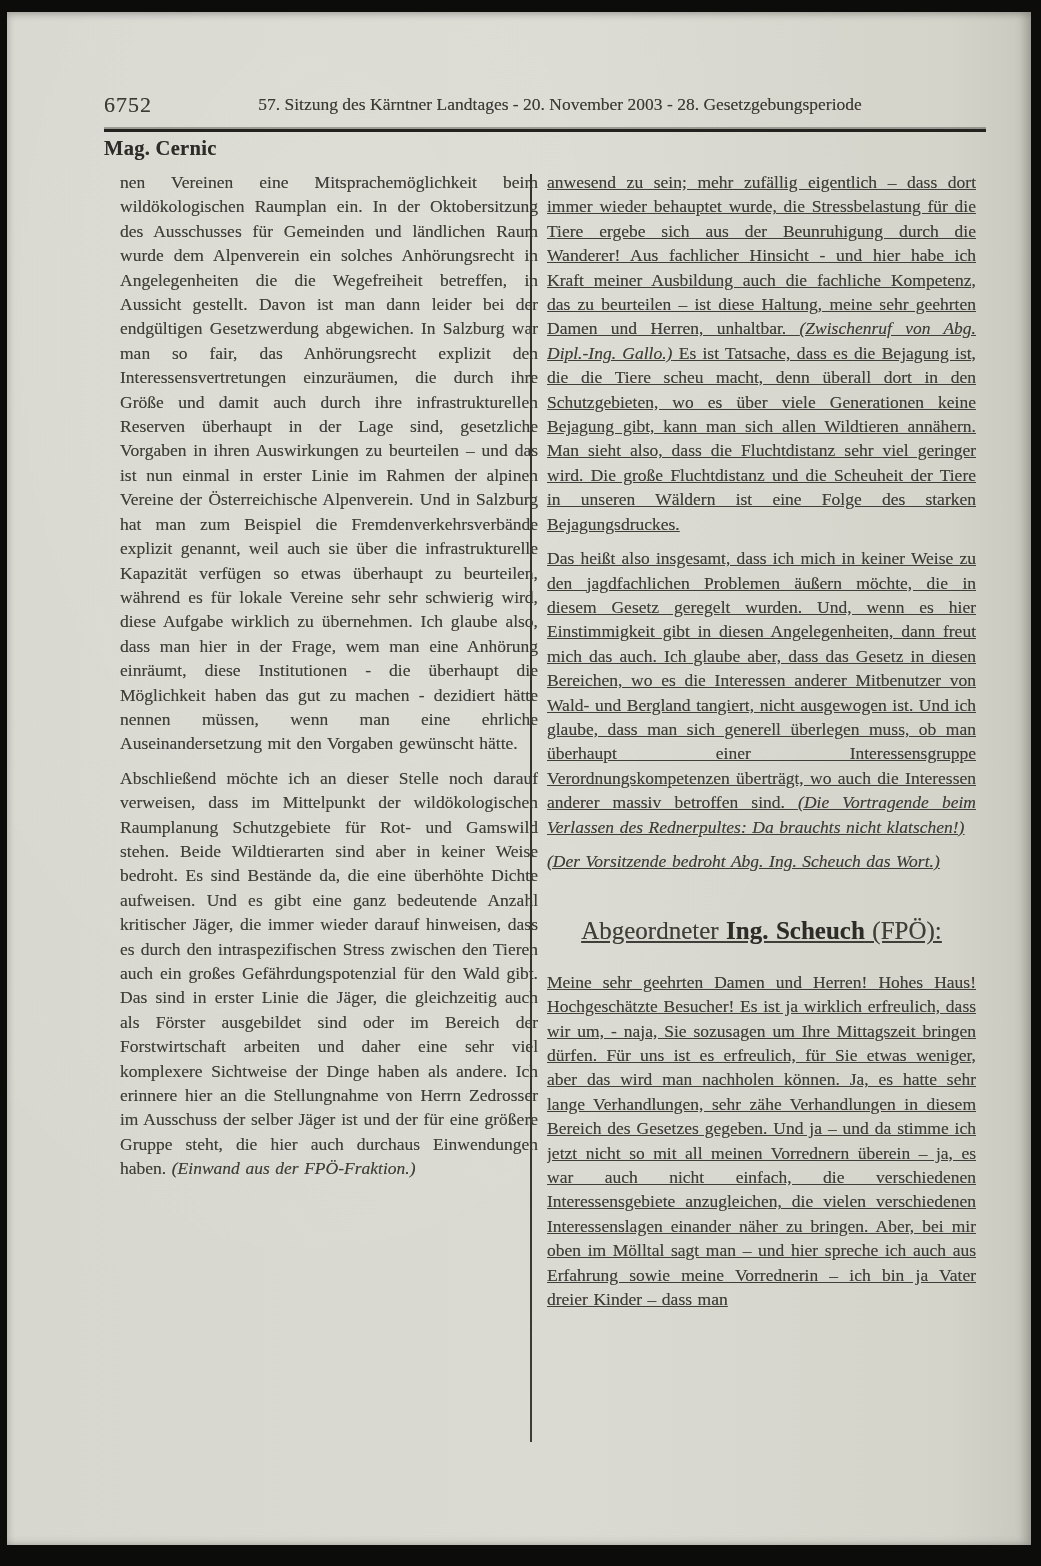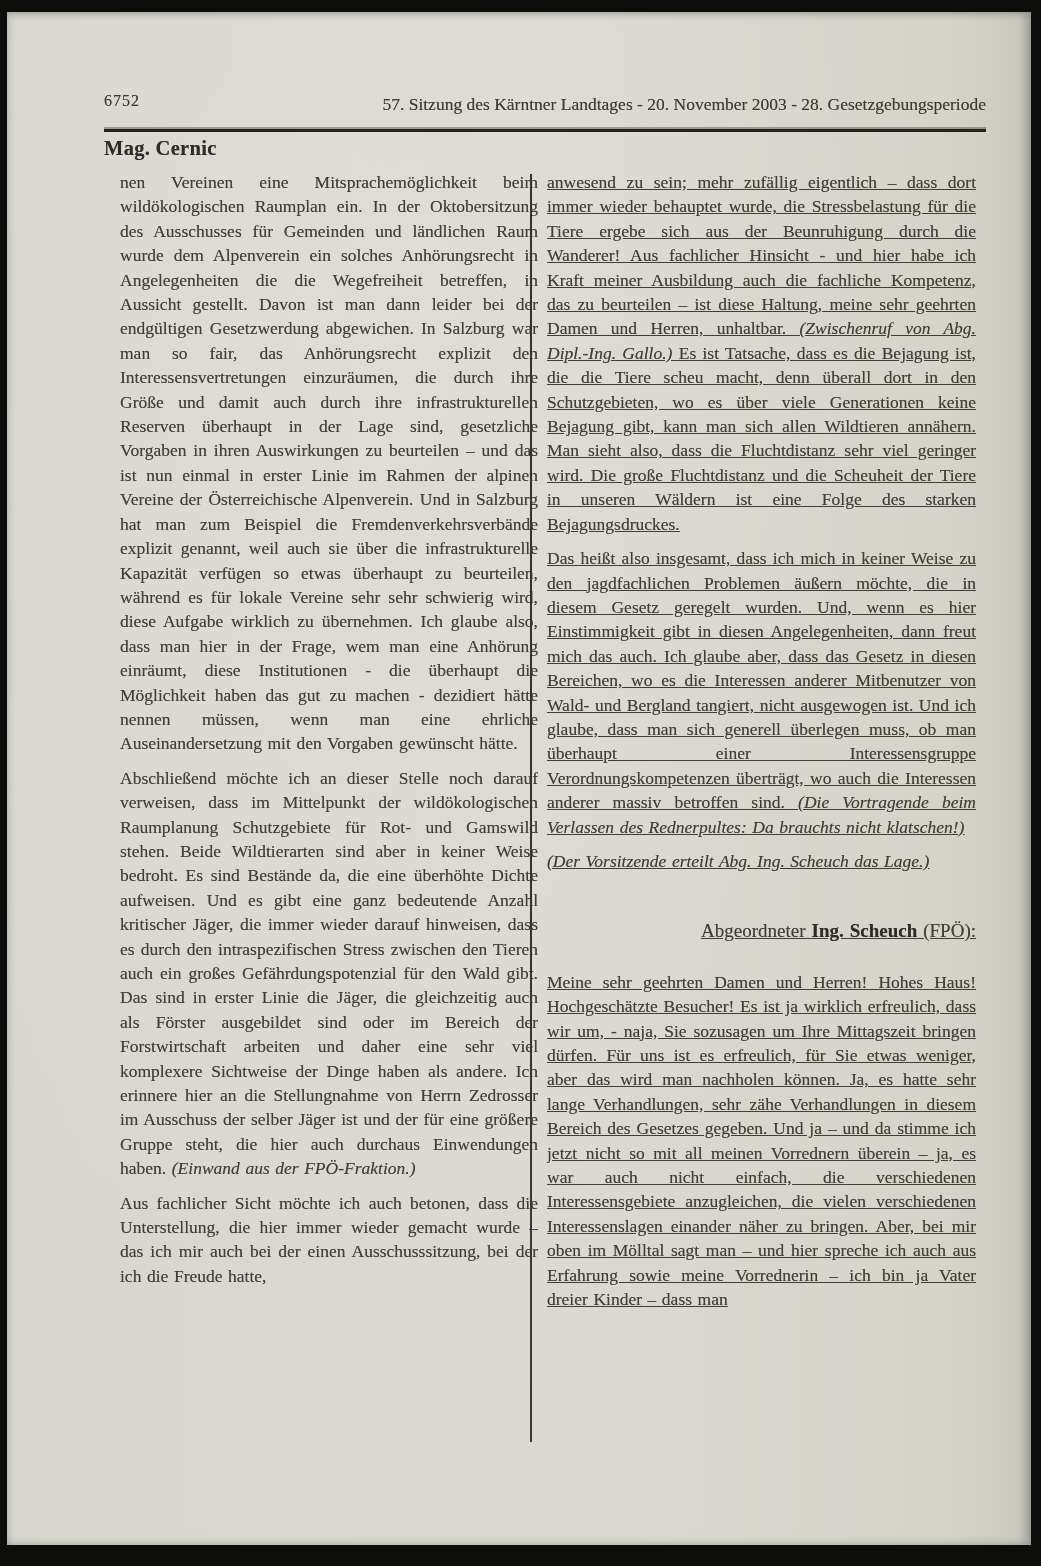--- a/index.html
+++ b/index.html
@@ -36,27 +36,27 @@
   }
   .page-header {
     position: relative;
     padding-top: 82px;
     height: 30px;
   }
   .page-number {
     position: absolute;
     left: 0;
     top: 80px;
-    font-size: 16px;
+    font-size: 22px;
     letter-spacing: 1px;
     color: #3c3a34;
   }
   .header-title {
     display: block;
-    text-align: right;
+    text-align: center;
     font-size: 17.5px;
     color: #3c3a34;
     padding-left: 30px;
   }
   .header-rule {
     margin-top: 5px;
     height: 3px;
     background: #23221e;
     box-shadow: 0 -2px 0 rgba(35,34,30,0.35);
   }
@@ -88,21 +88,21 @@
   .column-right { left: 443px; width: 429px; text-decoration: underline; }
   .column-divider {
     position: absolute;
     left: 426px;
     top: 4px;
     width: 2px;
     height: 1268px;
     background: linear-gradient(#34322d, #34322d 60%, #3d3b35);
   }
   .column p { margin: 0 0 10px 0; }
-  .column p.speaker { margin: 46px 0 26px 0; font-size: 19px; text-align: right; }
+  .column p.speaker { margin: 46px 0 26px 0; font-size: 25px; text-align: center; }
   .italic { font-style: italic; }
   .bold   { font-weight: bold; color: #2e2c27; }
   .column p, .speaker-continued, .header-title, .page-number {
     text-shadow: 0 0 0.5px rgba(64,62,56,0.55);
   }
 </style>
 </head>
 <body>
 
 <div class="page">
@@ -114,26 +114,25 @@
     </div>
 
     <div class="header-rule"></div>
 
     <div class="speaker-continued">Mag. Cernic</div>
 
     <div class="columns">
       <div class="column column-left">
           <p class="paragraph"><span>nen Vereinen eine Mitsprachemöglichkeit beim wildökologischen Raumplan ein. In der Oktobersitzung des Ausschusses für Gemeinden und ländlichen Raum wurde dem Alpenverein ein solches Anhörungsrecht in Angelegenheiten die die Wegefreiheit betreffen, in Aussicht gestellt. Davon ist man dann leider bei der endgültigen Gesetzwerdung abgewichen. In Salzburg war man so fair, das Anhörungsrecht explizit den Interessensvertretungen einzuräumen, die durch ihre Größe und damit auch durch ihre infrastrukturellen Reserven überhaupt in der Lage sind, gesetzliche Vorgaben in ihren Auswirkungen zu beurteilen – und das ist nun einmal in erster Linie im Rahmen der alpinen Vereine der Österreichische Alpenverein. Und in Salzburg hat man zum Beispiel die Fremdenverkehrsverbände explizit genannt, weil auch sie über die infrastrukturelle Kapazität verfügen so etwas überhaupt zu beurteilen, während es für lokale Vereine sehr sehr schwierig wird, diese Aufgabe wirklich zu übernehmen. Ich glaube also, dass man hier in der Frage, wem man eine Anhörung einräumt, diese Institutionen - die überhaupt die Möglichkeit haben das gut zu machen - dezidiert hätte nennen müssen, wenn man eine ehrliche Auseinandersetzung mit den Vorgaben gewünscht hätte.</span></p>
           <p class="paragraph"><span>Abschließend möchte ich an dieser Stelle noch darauf verweisen, dass im Mittelpunkt der wildökologischen Raumplanung Schutzgebiete für Rot- und Gamswild stehen. Beide Wildtierarten sind aber in keiner Weise bedroht. Es sind Bestände da, die eine überhöhte Dichte aufweisen. Und es gibt eine ganz bedeutende Anzahl kritischer Jäger, die immer wieder darauf hinweisen, dass es durch den intraspezifischen Stress zwischen den Tieren auch ein großes Gefährdungspotenzial für den Wald gibt. Das sind in erster Linie die Jäger, die gleichzeitig auch als Förster ausgebildet sind oder im Bereich der Forstwirtschaft arbeiten und daher eine sehr viel komplexere Sichtweise der Dinge haben als andere. Ich erinnere hier an die Stellungnahme von Herrn Zedrosser im Ausschuss der selber Jäger ist und der für eine größere Gruppe steht, die hier auch durchaus Einwendungen haben. </span><span class="italic">(Einwand aus der FPÖ-Fraktion.)</span></p>
-          <p class="paragraph"><span>Aus fachlicher Sicht möchte ich auch betonen, dass die Unterstellung, die hier immer wieder gemacht wurde – das ich mir auch bei der einen Ausschusssitzung, bei der ich die Freude hatte,</span></p>
         </div>
       <div class="column-divider"></div>
       <div class="column column-right">
           <p class="paragraph"><span>anwesend zu sein; mehr zufällig eigentlich – dass dort immer wieder behauptet wurde, die Stressbelastung für die Tiere ergebe sich aus der Beunruhigung durch die Wanderer! Aus fachlicher Hinsicht - und hier habe ich Kraft meiner Ausbildung auch die fachliche Kompetenz, das zu beurteilen – ist diese Haltung, meine sehr geehrten Damen und Herren, unhaltbar. </span><span class="italic">(Zwischenruf von Abg. Dipl.-Ing. Gallo.)</span><span> Es ist Tatsache, dass es die Bejagung ist, die die Tiere scheu macht, denn überall dort in den Schutzgebieten, wo es über viele Generationen keine Bejagung gibt, kann man sich allen Wildtieren annähern. Man sieht also, dass die Fluchtdistanz sehr viel geringer wird. Die große Fluchtdistanz und die Scheuheit der Tiere in unseren Wäldern ist eine Folge des starken Bejagungsdruckes.</span></p>
           <p class="paragraph"><span>Das heißt also insgesamt, dass ich mich in keiner Weise zu den jagdfachlichen Problemen äußern möchte, die in diesem Gesetz geregelt wurden. Und, wenn es hier Einstimmigkeit gibt in diesen Angelegenheiten, dann freut mich das auch. Ich glaube aber, dass das Gesetz in diesen Bereichen, wo es die Interessen anderer Mitbenutzer von Wald- und Bergland tangiert, nicht ausgewogen ist. Und ich glaube, dass man sich generell überlegen muss, ob man überhaupt einer Interessensgruppe Verordnungskompetenzen überträgt, wo auch die Interessen anderer massiv betroffen sind. </span><span class="italic">(Die Vortragende beim Verlassen des Rednerpultes: Da brauchts nicht klatschen!)</span></p>
-          <p class="paragraph"><span class="italic">(Der Vorsitzende erteilt Abg. Ing. Scheuch das Lage.)</span></p>
+          <p class="paragraph"><span class="italic">(Der Vorsitzende bedroht Abg. Ing. Scheuch das Wort.)</span></p>
           <p class="speaker"><span>Abgeordneter </span><span class="bold">Ing. Scheuch</span><span> (FPÖ):</span></p>
           <p class="paragraph"><span>Meine sehr geehrten Damen und Herren! Hohes Haus! Hochgeschätzte Besucher! Es ist ja wirklich erfreulich, dass wir um, - naja, Sie sozusagen um Ihre Mittagszeit bringen dürfen. Für uns ist es erfreulich, für Sie etwas weniger, aber das wird man nachholen können. Ja, es hatte sehr lange Verhandlungen, sehr zähe Verhandlungen in diesem Bereich des Gesetzes gegeben. Und ja – und da stimme ich jetzt nicht so mit all meinen Vorrednern überein – ja, es war auch nicht einfach, die verschiedenen Interessensgebiete anzugleichen, die vielen verschiedenen Interessenslagen einander näher zu bringen. Aber, bei mir oben im Mölltal sagt man – und hier spreche ich auch aus Erfahrung sowie meine Vorrednerin – ich bin ja Vater dreier Kinder – dass man</span></p>
         </div>
     </div>
 
   </div>
 </div>
 
 </body></html>

